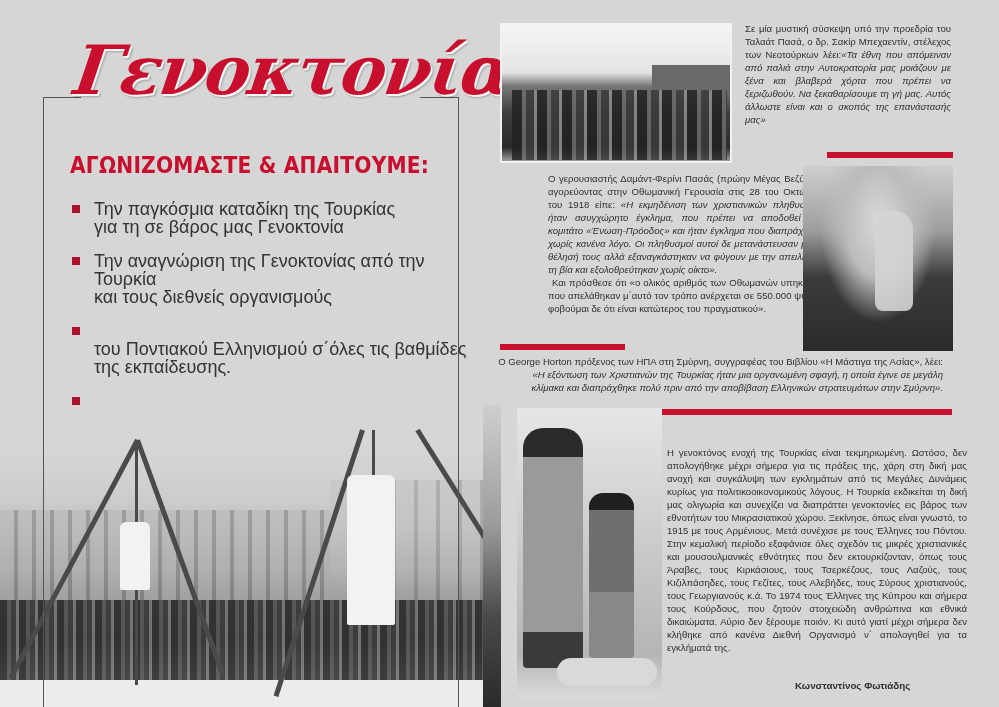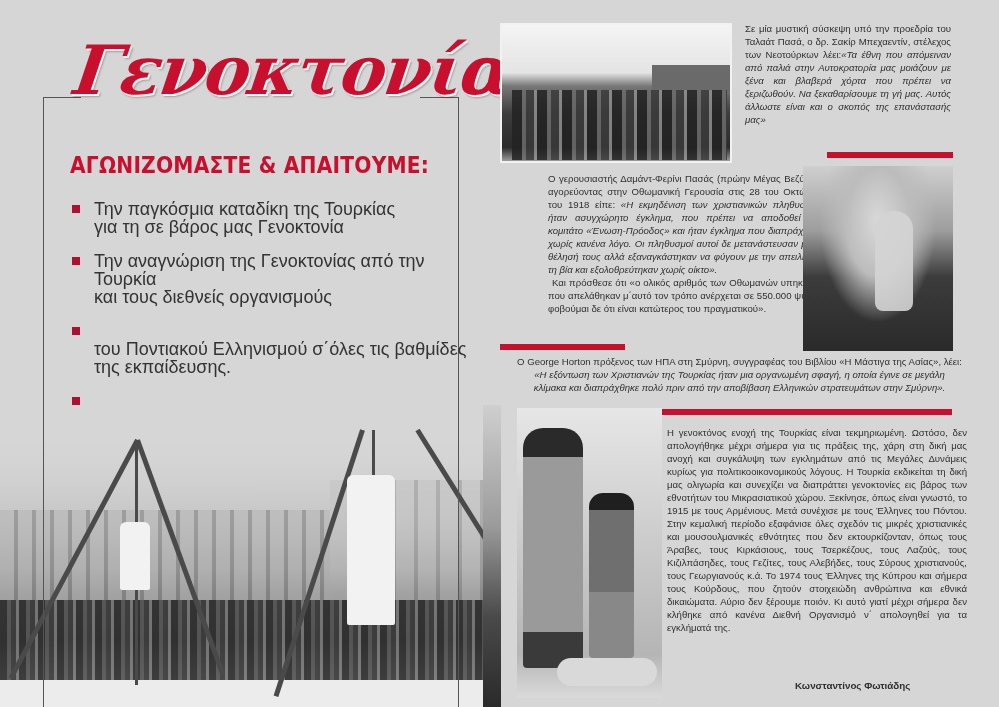--- a/index.html
+++ b/index.html
@@ -115,22 +115,22 @@
     left: 483px; top: 405px; width: 18px; height: 302px;
     background: linear-gradient(to bottom, #cfcfcf 0%, #9b9b9b 40%, #4a4a4a 70%, #2a2a2a 100%);
   }
 
   .redbar { position: absolute; height: 6px; background: #c8102e; }
 
   .txt { position: absolute; font-size: 9.6px; line-height: 13px; color: #2f2f2f; text-align: justify; }
   .txt em { font-style: italic; }
   .t-secret { left: 745px; top: 22px; width: 206px; }
   .t-senator { left: 548px; top: 172px; width: 275px; }
-  .t-horton { left: 517px; top: 355px; width: 445px; text-align: center; }
-  .t-guilt { left: 667px; top: 426px; width: 300px; }
+  .t-horton { left: 498px; top: 355px; width: 445px; text-align: right; }
+  .t-guilt { left: 667px; top: 446px; width: 300px; }
   .signature { position: absolute; left: 795px; top: 680px; font-size: 9.8px; color: #2f2f2f; font-weight: bold; }
   .txt .indent { padding-left: 4px; }
 </style>
 </head>
 <body>
 
 <div class="page">
 
   <div class="left">
 

